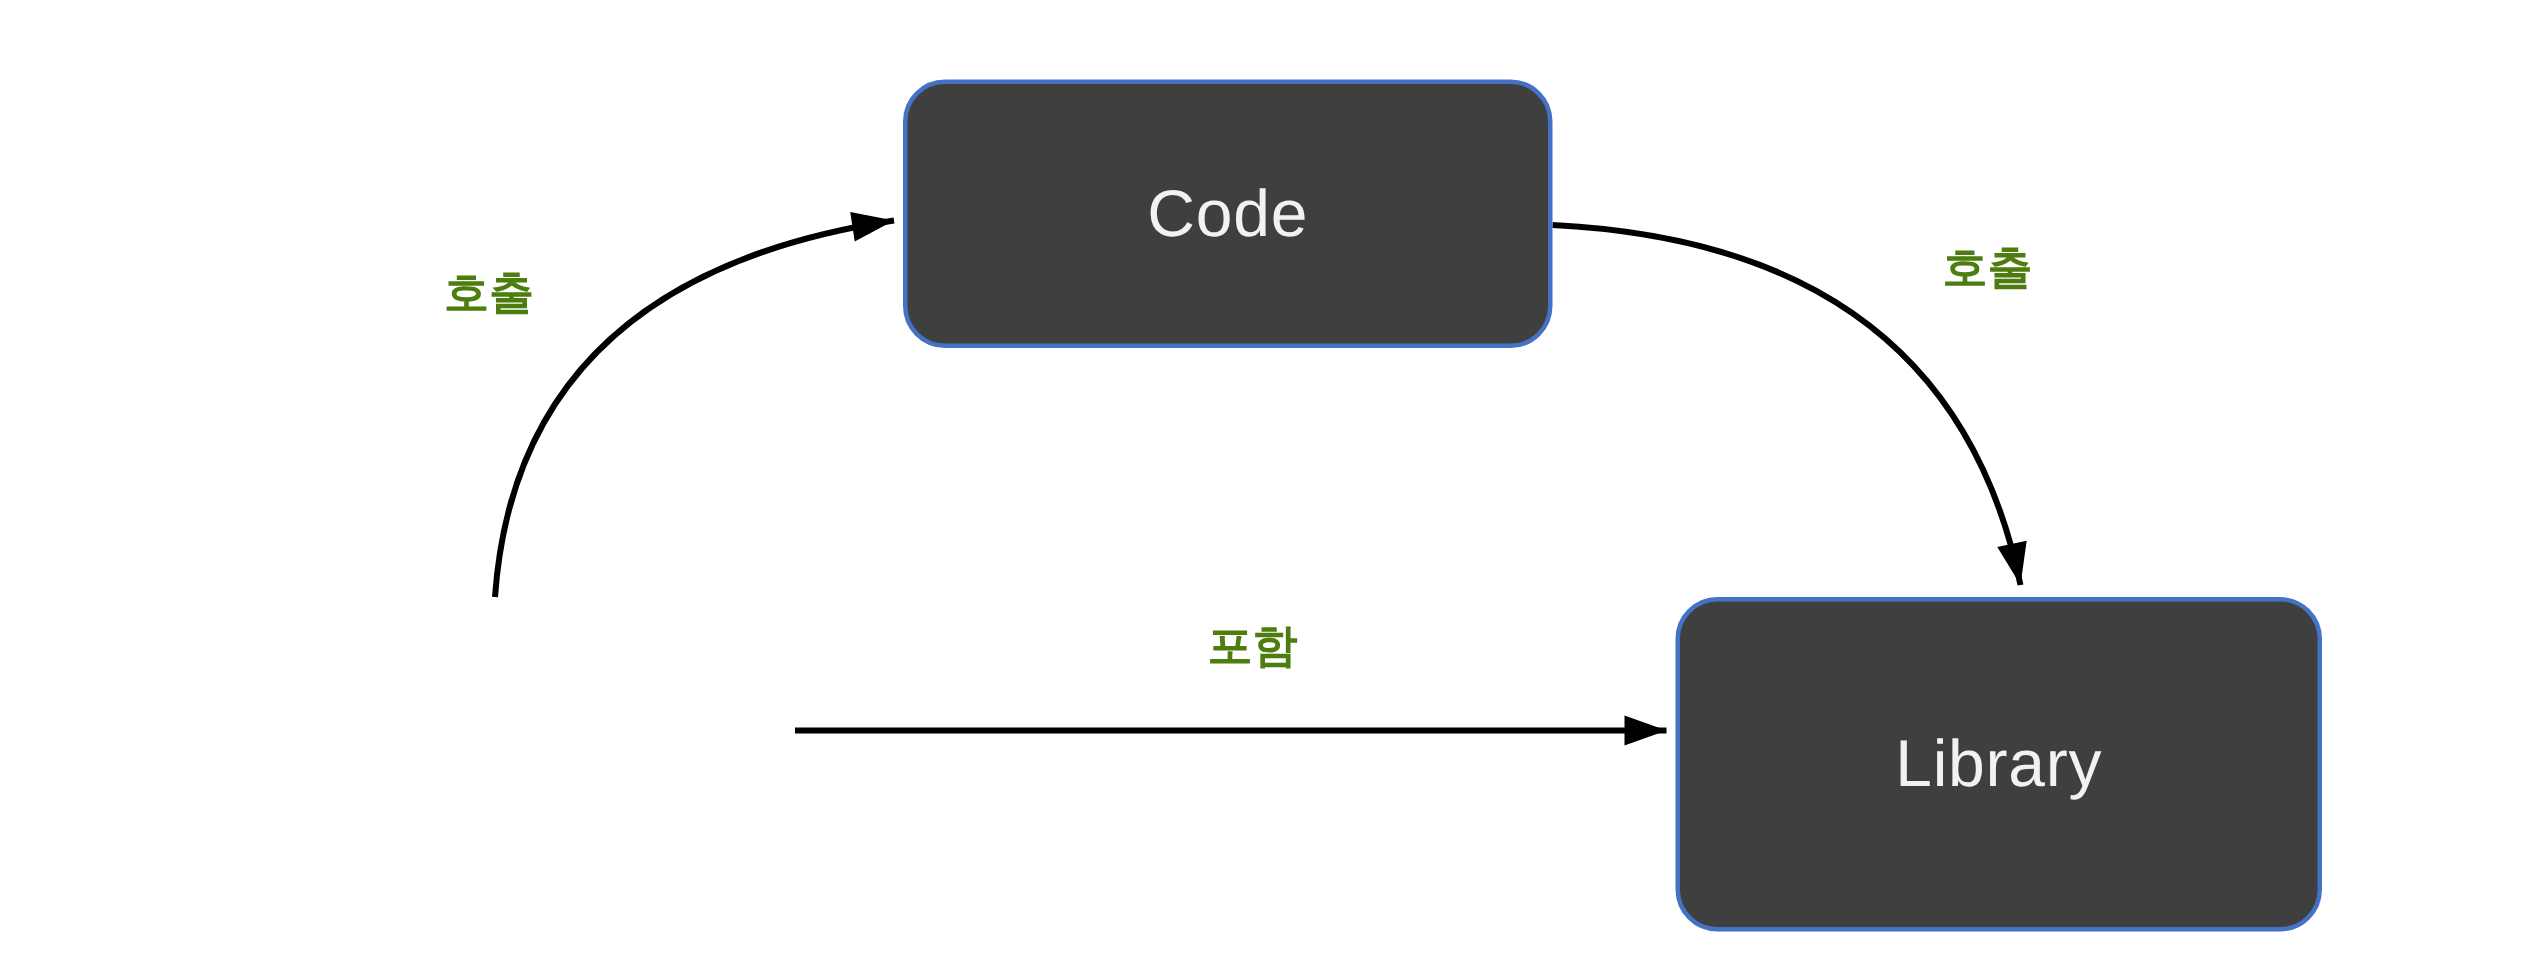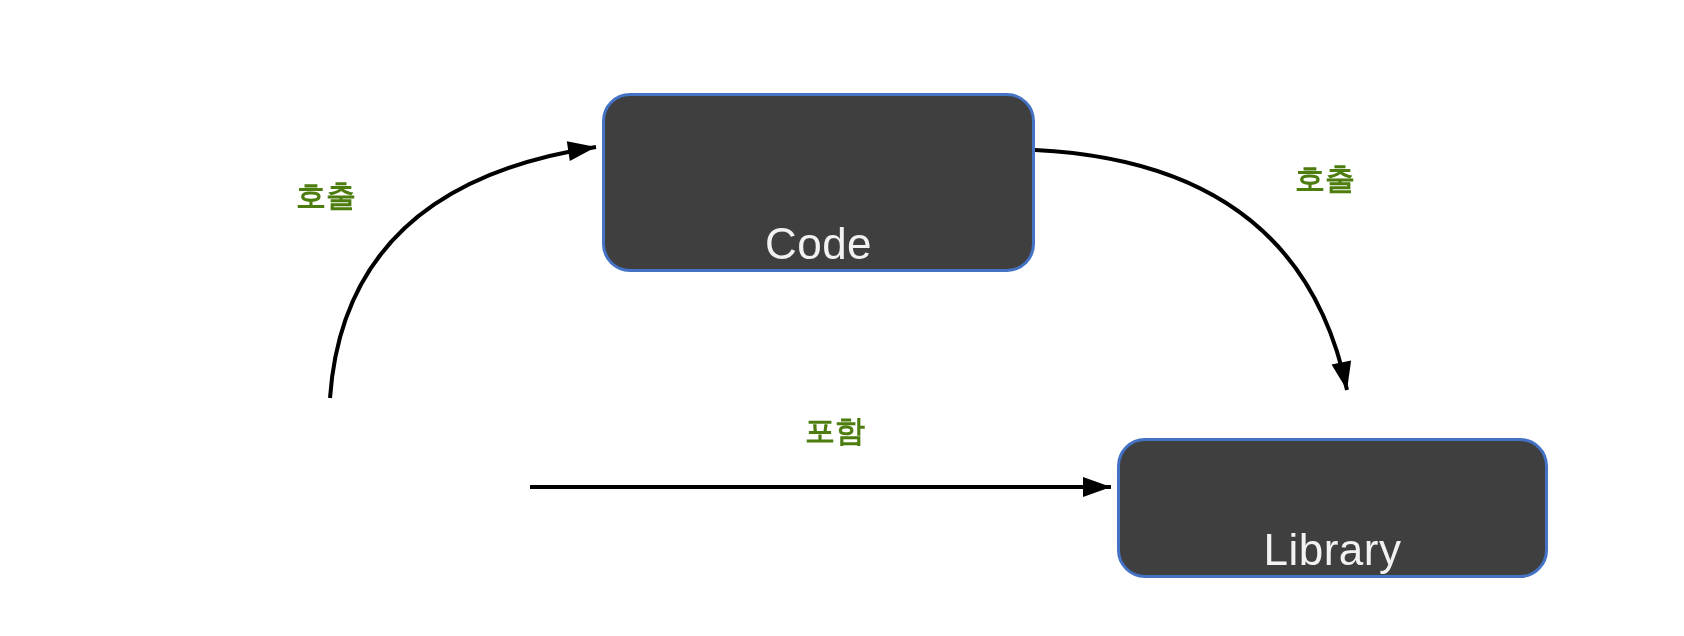--- a/index.html
+++ b/index.html
@@ -27,31 +27,30 @@
     stroke: #000000;
     stroke-width: 4;
   }
   .node {
     position: absolute;
     box-sizing: border-box;
     background: #3f3f3f;
     border: 3px solid #4472c4;
     border-radius: 28px;
     display: flex;
-    align-items: flex-end;
+    align-items: center;
     justify-content: center;
     color: #f2f2f2;
     font-size: 44px;
     font-weight: 400;
     letter-spacing: 0.5px;
-    margin-top: 40px;
   }
   .node-code      { left: 602px;  top: 53px;  width: 433px; height: 179px; }
   .node-framework { left: 97px;   top: 398px; width: 433px; height: 179px; }
-  .node-library   { left: 1117px; top: 398px; width: 431px; height: 140px; }
+  .node-library   { left: 1117px; top: 398px; width: 431px; height: 223px; }
   .edge-label {
     position: absolute;
     transform: translate(-50%, -50%);
     color: #4d7c0f;
     font-size: 30px;
     font-weight: 600;
     white-space: nowrap;
   }
   .label-call-left  { left: 326px;  top: 196px; }
   .label-call-right { left: 1325px; top: 179px; }

